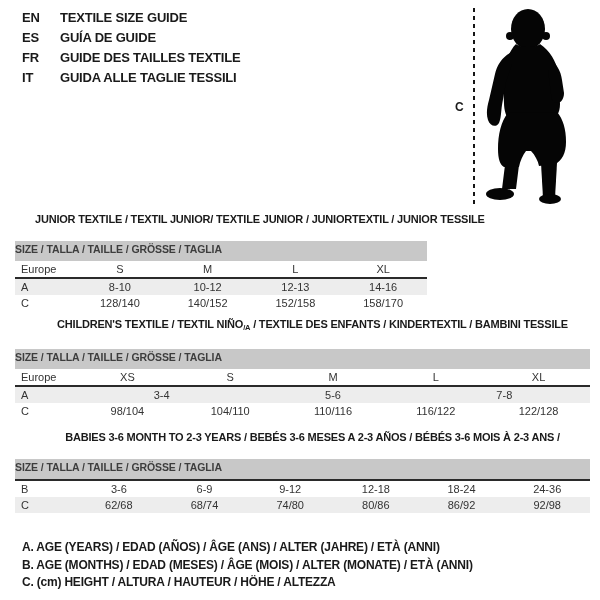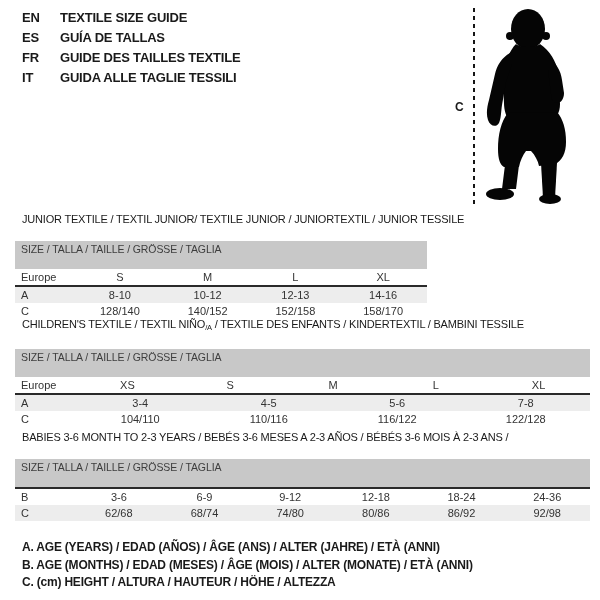--- a/index.html
+++ b/index.html
@@ -18,27 +18,27 @@
   .measure-label{position:absolute;left:455px;top:100px;font-size:12px;font-weight:bold;color:var(--ink);}
   .dashed-line{position:absolute;left:473px;top:8px;width:2px;height:198px;
     background:repeating-linear-gradient(to bottom,#151515 0 4px,transparent 4px 8px);}
   .baby-svg{position:absolute;left:482px;top:8px;width:90px;height:200px;}
 
   
   .table-block{position:absolute;left:15px;}
   #table-0{top:212px;}
   #table-1{top:317px;}
   #table-2{top:430px;}
-  .tbl-title{margin:0 0 14px 7px;font-size:11px;font-weight:normal;color:var(--ink);
-    line-height:15px;letter-spacing:-0.2px;white-space:nowrap;}
+  .tbl-title{margin:0 0 14px 20px;font-size:11px;font-weight:bold;color:var(--ink);
+    line-height:15px;letter-spacing:-0.2px;white-space:nowrap;text-align:center;}
   .tbl-title .sub{font-size:7.5px;vertical-align:-2px;}
   .size-table{width:575px;}
   .size-table.cols-4{width:412px;}
-  .bar{height:28px;line-height:16px;background:var(--bar);color:#3d3d3d;
-    font-size:10.5px;padding-left:6px;letter-spacing:-0.1px;}
+  .bar{height:20px;line-height:16px;background:var(--bar);color:#3d3d3d;
+    font-size:10.5px;letter-spacing:-0.1px;font-weight:bold;}
   .divider{height:2px;background:#2a2a2a;}
   .row{display:flex;height:16px;line-height:16px;font-size:11px;color:var(--cell-ink);}
   .row.shaded{background:var(--shade);}
   .cell{flex:1;text-align:center;}
   .cell.first{flex:0 0 55px;text-align:left;padding-left:6px;}
 
   
   .footnotes{position:absolute;left:22px;top:539px;font-size:12px;font-weight:bold;
     color:var(--ink);line-height:17.5px;letter-spacing:-0.2px;}
 </style>
@@ -47,21 +47,21 @@
 
 <div class="canvas">
 
   <div class="lang-block">
     <div class="lang-row">
       <span class="lang-code">EN</span>
       <span>TEXTILE SIZE GUIDE</span>
     </div>
     <div class="lang-row">
       <span class="lang-code">ES</span>
-      <span>GUÍA DE TALLAS</span>
+      <span>GUÍA DE GUIDE</span>
     </div>
     <div class="lang-row">
       <span class="lang-code">FR</span>
       <span>GUIDE DES TAILLES TEXTILE</span>
     </div>
     <div class="lang-row">
       <span class="lang-code">IT</span>
       <span>GUIDA ALLE TAGLIE TESSILI</span>
     </div>
   </div>
@@ -122,26 +122,26 @@
           <div class="cell">XS</div>
           <div class="cell">S</div>
           <div class="cell">M</div>
           <div class="cell">L</div>
           <div class="cell">XL</div>
         </div>
         <div class="divider"></div>
         <div class="row shaded">
           <div class="cell first">A</div>
           <div class="cell">3-4</div>
-          <div class="cell">4-5</div>
           <div class="cell">5-6</div>
           <div class="cell">7-8</div>
         </div>
         <div class="row">
           <div class="cell first">C</div>
+          <div class="cell">98/104</div>
           <div class="cell">104/110</div>
           <div class="cell">110/116</div>
           <div class="cell">116/122</div>
           <div class="cell">122/128</div>
         </div>
       </div>
   </section>
 
   <section class="table-block" id="table-2">
     <h2 class="tbl-title"><span>BABIES 3-6 MONTH TO 2-3 YEARS / BEBÉS 3-6 MESES A 2-3 AÑOS / BÉBÉS 3-6 MOIS À 2-3 ANS /</span><br></h2>

